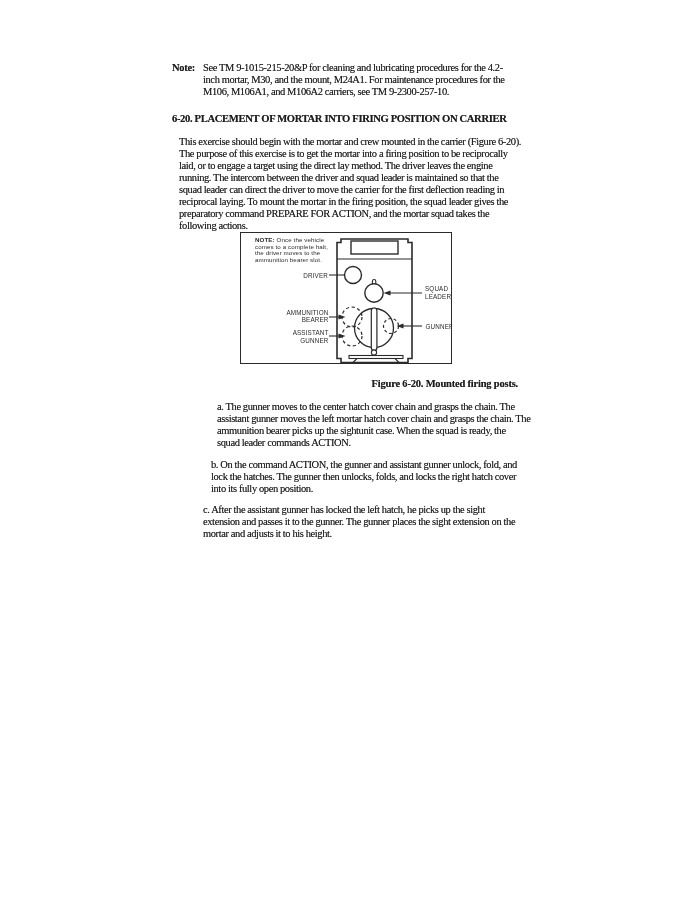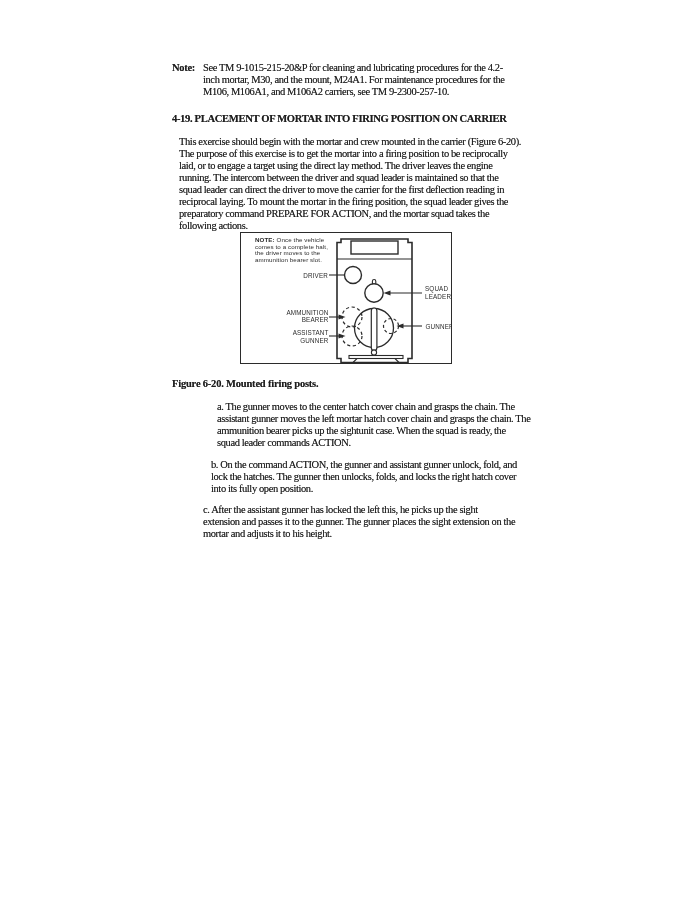--- a/index.html
+++ b/index.html
@@ -19,21 +19,21 @@
     letter-spacing:-0.4px;
     text-shadow:0 0 .3px rgba(0,0,0,.55);
   }
   #note-label{left:172px;top:62px;font-size:10.5px;letter-spacing:-0.3px;font-weight:bold;text-shadow:0 0 .3px rgba(0,0,0,.55);}
   #note-text{left:203px;top:62px;}
   #heading{left:172px;top:113px;font-size:10.6px;font-weight:bold;letter-spacing:-0.35px;white-space:pre;text-shadow:0 0 .3px rgba(0,0,0,.6);}
   #intro{left:179px;top:136px;}
   #para-a{left:217px;top:401px;}
   #para-b{left:211px;top:459px;}
   #para-c{left:203px;top:504px;}
-  #caption{left:172px;top:378px;width:346px;text-align:left;font-size:10.5px;font-weight:bold;letter-spacing:-0.2px;text-shadow:0 0 .3px rgba(0,0,0,.55);}
+  #caption{left:172px;top:378px;width:346px;text-align:right;font-size:10.5px;font-weight:bold;letter-spacing:-0.2px;text-shadow:0 0 .3px rgba(0,0,0,.55);}
   #figure-box{
     left:240px;top:232px;width:210px;height:130px;
     border:1.5px solid #2b2b2b;
     background:#fff;
   }
   #fig-note{
     position:absolute;left:14px;top:4px;width:76px;
     font-family:"Liberation Sans", sans-serif;
     font-size:6.2px;line-height:6.5px;
     white-space:pre-line;
@@ -53,21 +53,21 @@
   }
 </style>
 </head>
 <body>
 
 <div class="abs" id="note-label">Note:</div>
 <div class="abs ml" id="note-text">See TM 9-1015-215-20&amp;P for cleaning and lubricating procedures for the 4.2-
 inch mortar, M30, and the mount, M24A1. For maintenance procedures for the
 M106, M106A1, and M106A2 carriers, see TM 9-2300-257-10.</div>
 
-<div class="abs" id="heading">4-19. PLACEMENT OF MORTAR INTO FIRING POSITION ON CARRIER</div>
+<div class="abs" id="heading">6-20. PLACEMENT OF MORTAR INTO FIRING POSITION ON CARRIER</div>
 
 <div class="abs ml" id="intro">This exercise should begin with the mortar and crew mounted in the carrier (Figure 6-20).
 The purpose of this exercise is to get the mortar into a firing position to be reciprocally
 laid, or to engage a target using the direct lay method. The driver leaves the engine
 running. The intercom between the driver and squad leader is maintained so that the
 squad leader can direct the driver to move the carrier for the first deflection reading in
 reciprocal laying. To mount the mortar in the firing position, the squad leader gives the
 preparatory command PREPARE FOR ACTION, and the mortar squad takes the
 following actions.</div>
 
@@ -126,15 +126,15 @@
 
 <div class="abs" id="caption">Figure 6-20. Mounted firing posts.</div>
 
 <div class="abs ml" id="para-a">a. The gunner moves to the center hatch cover chain and grasps the chain. The
 assistant gunner moves the left mortar hatch cover chain and grasps the chain. The
 ammunition bearer picks up the sightunit case. When the squad is ready, the
 squad leader commands ACTION.</div>
 <div class="abs ml" id="para-b">b. On the command ACTION, the gunner and assistant gunner unlock, fold, and
 lock the hatches. The gunner then unlocks, folds, and locks the right hatch cover
 into its fully open position.</div>
-<div class="abs ml" id="para-c">c. After the assistant gunner has locked the left this, he picks up the sight
+<div class="abs ml" id="para-c">c. After the assistant gunner has locked the left hatch, he picks up the sight
 extension and passes it to the gunner. The gunner places the sight extension on the
 mortar and adjusts it to his height.</div>
 
 </body></html>

